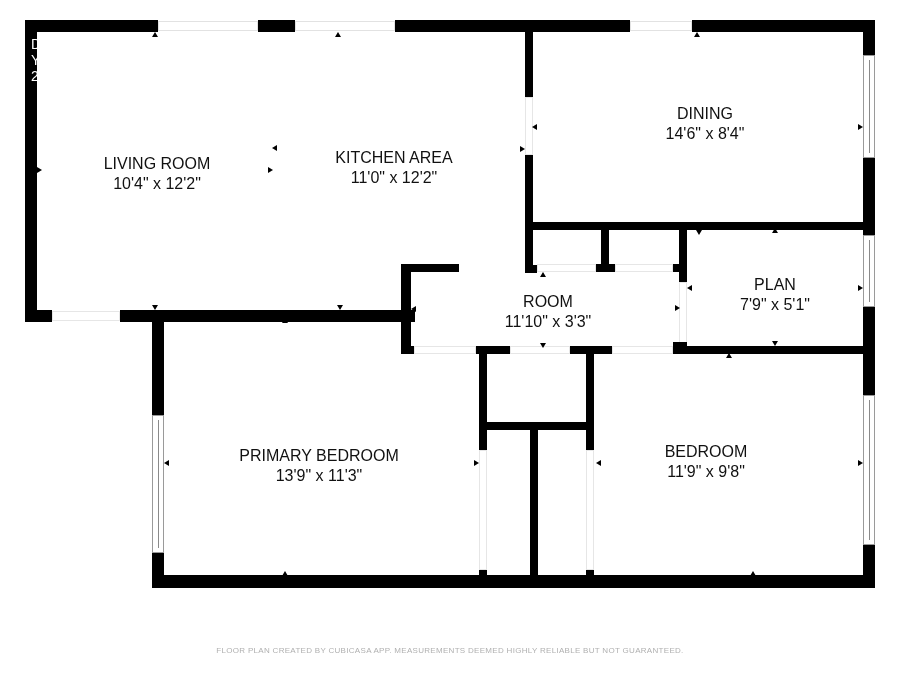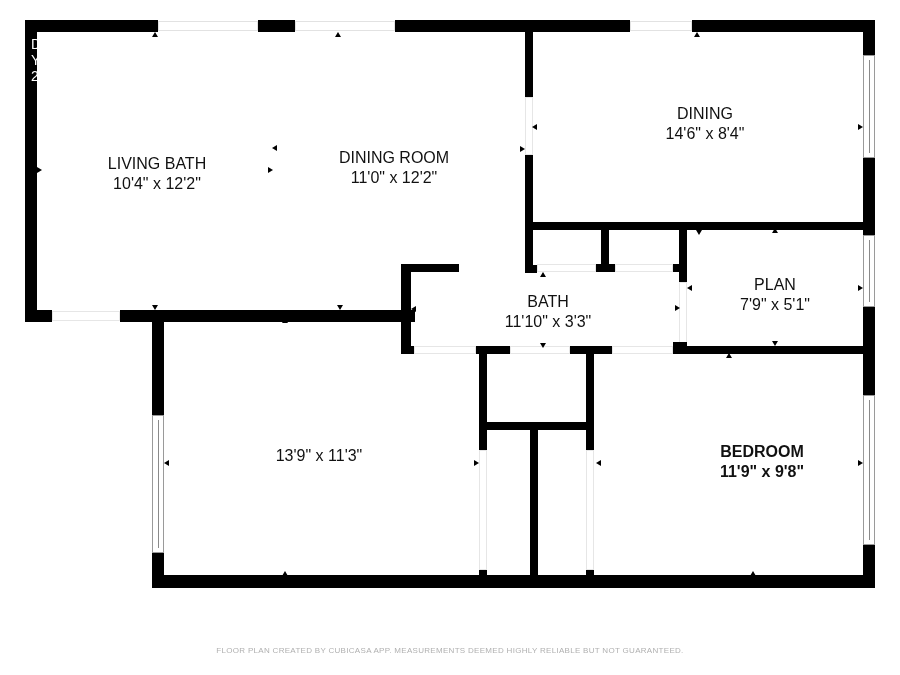--- a/index.html
+++ b/index.html
@@ -116,41 +116,42 @@
   <div class="tri up" style="left:282px;top:571px;"></div>
   <div class="tri up" style="left:750px;top:571px;"></div>
 
   <div class="marks">
     <div>D</div>
     <div>Y</div>
     <div>2</div>
   </div>
 
   <div class="room" style="left:157px;top:154px;">
-    <div>LIVING BATH</div>
+    <div>LIVING ROOM</div>
     <div>10'4" x 12'2"</div>
   </div>
   <div class="room" style="left:394px;top:148px;">
-    <div>DINING ROOM</div>
+    <div>KITCHEN AREA</div>
     <div>11'0" x 12'2"</div>
   </div>
   <div class="room" style="left:705px;top:104px;">
     <div>DINING</div>
     <div>14'6" x 8'4"</div>
   </div>
   <div class="room" style="left:775px;top:275px;">
     <div>PLAN</div>
     <div>7'9" x 5'1"</div>
   </div>
   <div class="room" style="left:548px;top:292px;">
-    <div>BATH</div>
+    <div>ROOM</div>
     <div>11'10" x 3'3"</div>
   </div>
   <div class="room" style="left:319px;top:446px;">
+    <div>PRIMARY BEDROOM</div>
     <div>13'9" x 11'3"</div>
   </div>
-  <div class="room" style="left:762px;top:442px;font-weight:bold;">
+  <div class="room" style="left:706px;top:442px;">
     <div>BEDROOM</div>
     <div>11'9" x 9'8"</div>
   </div>
 </div>
 
 <div class="footer" style="color:#b0b0b0;">FLOOR PLAN CREATED BY CUBICASA APP. MEASUREMENTS DEEMED HIGHLY RELIABLE BUT NOT GUARANTEED.</div>
 
 </body></html>

